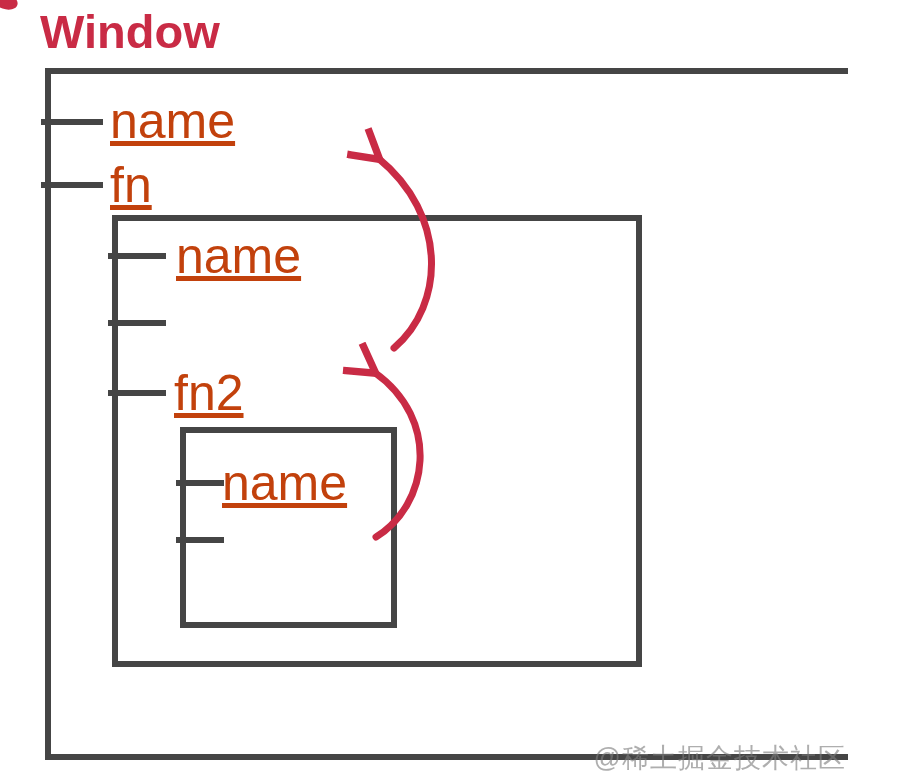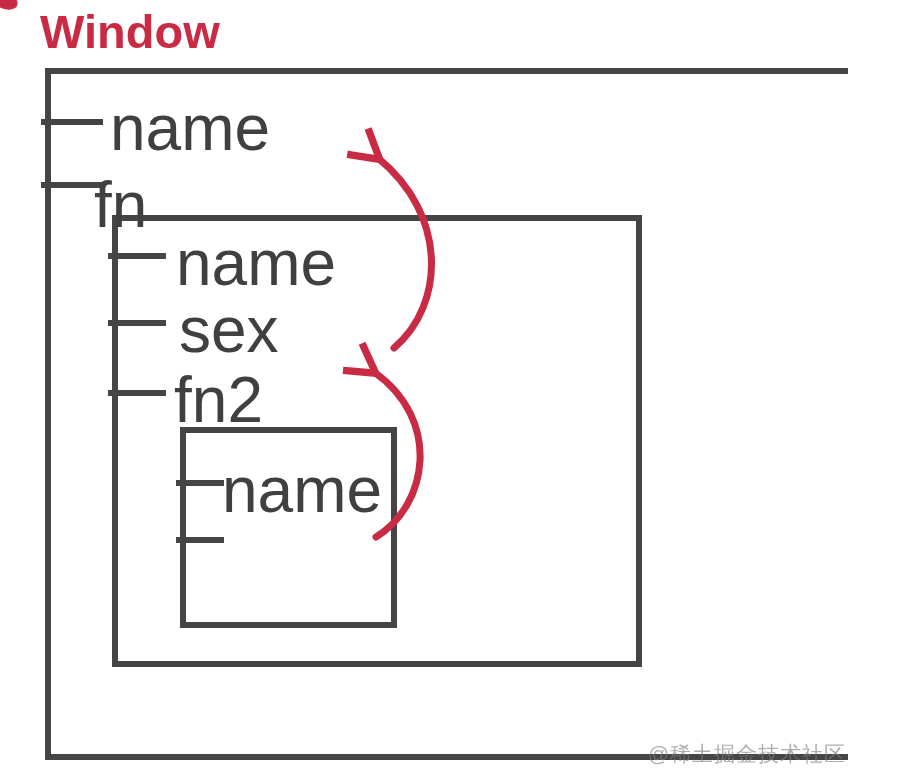--- a/index.html
+++ b/index.html
@@ -32,32 +32,33 @@
   }
   .box-window{left:45px;top:68px;width:848px;height:692px;}
   .box-fn{left:112px;top:215px;width:530px;height:452px;}
   .box-fn2{left:180px;top:427px;width:217px;height:201px;}
   .tick{
     position:absolute;height:6px;
     background:#454545;
   }
   .var-label{
     position:absolute;
-    font-size:64px;
-    color:#404040;
+    font-size:50px;
+    color:#c2410c;
     line-height:1;
     white-space:nowrap;
+    text-decoration:underline;
   }
   .arrow-layer{
     position:absolute;left:0;top:0;width:922px;height:775px;
     pointer-events:none;
   }
   .watermark{
     position:absolute;right:2px;top:740px;
-    font-size:21px;
+    font-size:27px;
     color:rgba(125,125,125,0.62);
     letter-spacing:1px;
     white-space:nowrap;
   }
 </style>
 </head>
 <body>
 
 <div class="stage">
 
@@ -68,27 +69,26 @@
   <div class="scope-box box-window"></div>
 
   <div class="scope-box box-fn"></div>
 
   <div class="scope-box box-fn2"></div>
 
   <div class="tick" style="left:41px;top:119px;width:62px;"></div>
   <span class="var-label" style="left:110px;top:96px;">name</span>
 
   <div class="tick" style="left:41px;top:182px;width:62px;"></div>
-  <span class="var-label" style="left:94px;top:160px;margin-top:13px;">fn</span>
+  <span class="var-label" style="left:110px;top:160px;">fn</span>
 
   <div class="tick" style="left:108px;top:253px;width:58px;"></div>
   <span class="var-label" style="left:176px;top:231px;">name</span>
 
   <div class="tick" style="left:108px;top:320px;width:58px;"></div>
-  <span class="var-label" style="left:179px;top:298px;">sex</span>
 
   <div class="tick" style="left:108px;top:390px;width:58px;"></div>
   <span class="var-label" style="left:174px;top:368px;text-align:center;">fn2</span>
 
   <div class="tick" style="left:176px;top:480px;width:48px;"></div>
   <span class="var-label" style="left:222px;top:458px;">name</span>
 
   <div class="tick" style="left:176px;top:537px;width:48px;"></div>
 
   <svg class="arrow-layer" viewBox="0 0 922 775">

